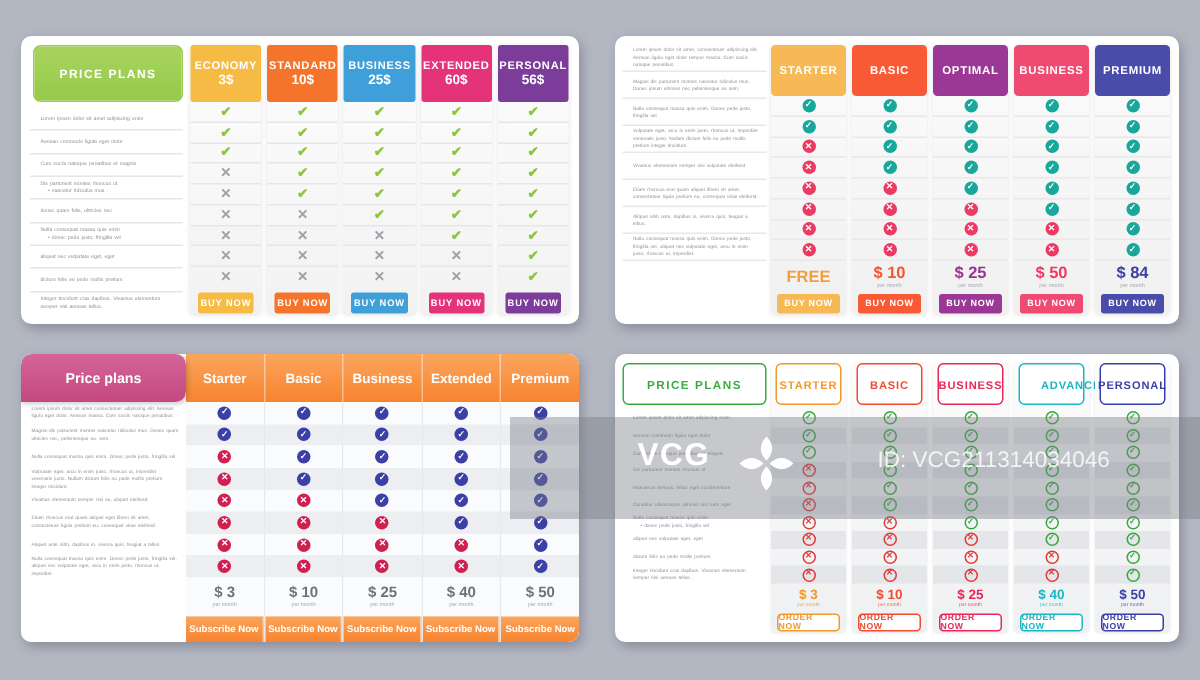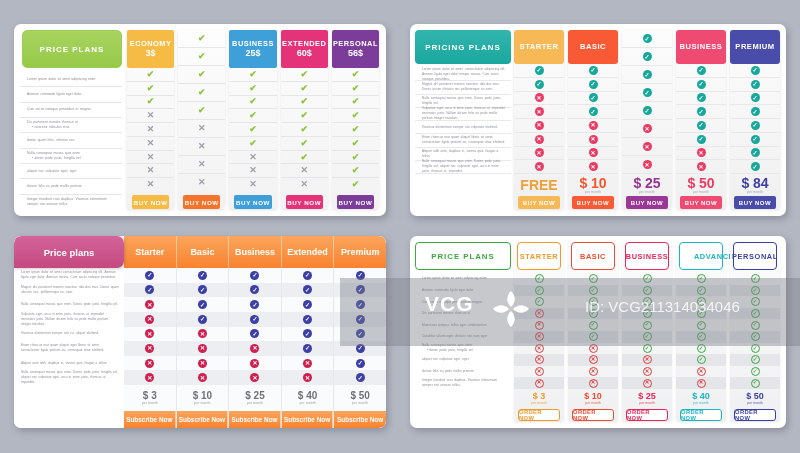--- a/index.html
+++ b/index.html
@@ -110,21 +110,21 @@
     background: linear-gradient(180deg,#31b5ae 0%,#1ba79e 100%);
     display: flex; align-items: center; justify-content: center;
     color: #fff; font-size: 8px; font-weight: bold; letter-spacing: 1px;
   }
   #t2 .plancol .hd { height: 34px; border-radius: 3px; }
   #t2 .plancol .hd .nm { font-size: 7.6px; }
   #t2 .price {
     height: 22px; display: flex; flex-direction: column;
     align-items: center; justify-content: center; line-height: 1;
   }
-  #t2 .price .amt { font-size: 14px; font-weight: bold; }
+  #t2 .price .amt { font-size: 11px; font-weight: bold; }
   #t2 .price .per { font-size: 3.6px; color: #a8aab2; margin-top: 1px; }
   #t2 .btn {
     margin: 0 4px; height: 13px; border-radius: 2px;
     display: flex; align-items: center; justify-content: center;
     color: #fff; font-size: 6px; font-weight: bold; letter-spacing: .5px;
   }
   #t2 .ftxt { font-size: 3.2px; }
 
   
   #t3 { overflow: hidden; }
@@ -292,20 +292,24 @@
             <div class="row">
               <span class="mk xx">✕</span>
             </div>
             <div class="row">
               <span class="mk xx">✕</span>
             </div>
           </div>
           <div class="btn" style="background: rgb(245, 187, 69);">BUY NOW</div>
         </div>
         <div class="plancol">
+          <div class="hd" style="background: rgb(244, 116, 44);">
+            <div class="nm">STANDARD</div>
+            <div class="pr">10$</div>
+          </div>
           <div class="rows">
             <div class="row">
               <span class="mk chk">✔</span>
             </div>
             <div class="row">
               <span class="mk chk">✔</span>
             </div>
             <div class="row">
               <span class="mk chk">✔</span>
             </div>
@@ -437,21 +441,20 @@
             </div>
           </div>
           <div class="btn" style="background: rgb(123, 61, 153);">BUY NOW</div>
         </div>
       </div>
   </div>
 
   <div class="card" id="t2">
     <div class="tbl">
       <div class="featcol">
-        <div class="hdbox">PRICING PLANS</div>
         <div class="rows">
             <div class="row">
               <div class="ftxt">Lorem ipsum dolor sit amet, consectetuer adipiscing elit. Aenean ligula eget dolor tempor massa. Cum sociis natoque penatibus.</div>
             </div>
             <div class="row">
               <div class="ftxt">Magnis dis parturient montes nascetur ridiculus mus. Donec ipsum ultricies nec pellentesque eu sem.</div>
             </div>
             <div class="row">
               <div class="ftxt">Nulla consequat massa quis enim. Donec pede justo, fringilla vel.</div>
             </div>
@@ -539,20 +542,23 @@
               <span class="circ no">✕</span>
             </div>
           </div>
           <div class="price">
             <div class="amt" style="color: rgb(244, 86, 47);">$ 10</div>
             <div class="per">per month</div>
           </div>
           <div class="btn" style="background: rgb(247, 90, 53);">BUY NOW</div>
         </div>
         <div class="plancol">
+          <div class="hd" style="background: rgb(155, 56, 150);">
+            <div class="nm">OPTIMAL</div>
+          </div>
           <div class="rows">
             <div class="row">
               <span class="circ ok">✓</span>
             </div>
             <div class="row">
               <span class="circ ok">✓</span>
             </div>
             <div class="row">
               <span class="circ ok">✓</span>
             </div>

